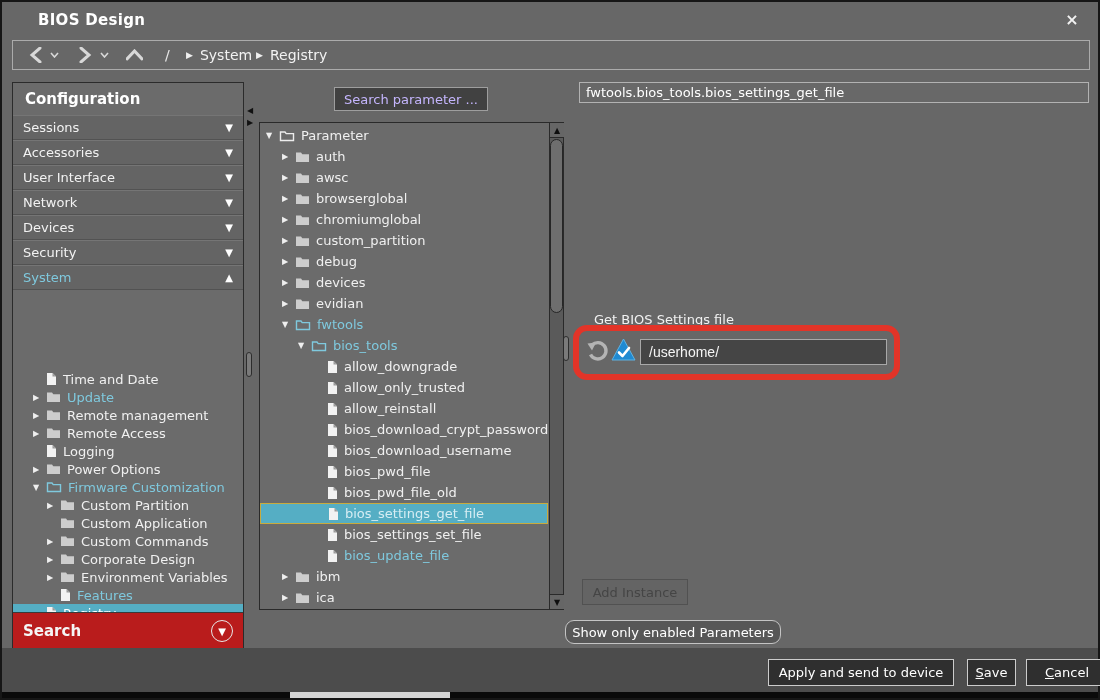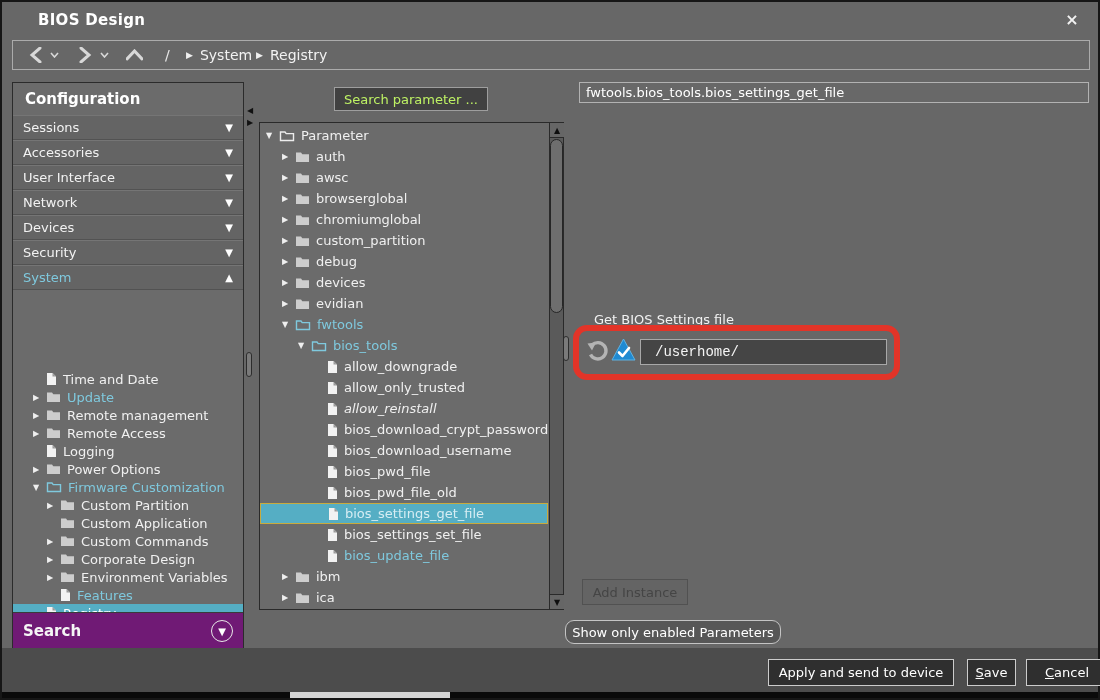--- a/index.html
+++ b/index.html
@@ -28,21 +28,21 @@
   #sidebar { position:absolute; left:10px; top:80px; width:232px; height:568px;
              border:1px solid #2b2b2b; background:#6b6b6b; }
   #config-header { height:32px; line-height:32px; padding-left:12px; font-size:15px; font-weight:bold; color:#ffffff; }
   .acc-row { height:25px; display:flex; align-items:center; padding:0 10px; background:#646464;
              border-top:1px solid #757575; border-bottom:1px solid #525252; }
   .acc-label { flex:1; font-size:13px; color:#f2f2f2; }
   .acc-row.accent .acc-label { color:#7fc9de; }
   .acc-arrow { font-size:10px; color:#ffffff; }
 
   #sidebar-tree { position:absolute; left:0; top:287px; width:230px; }
-  #search-header { position:absolute; left:0; bottom:0; width:230px; height:37px; background:#701a75;
+  #search-header { position:absolute; left:0; bottom:0; width:230px; height:37px; background:#b91c1c;
                    border-top:1px solid #3a3a3a; display:flex; align-items:center; padding:0 10px; }
   #search-label { flex:1; font-size:15px; font-weight:bold; color:#f5f5f5; }
   #search-circle { width:22px; height:22px; border:1px solid #e8e8e8; border-radius:50%;
                    display:flex; align-items:center; justify-content:center; color:#ffffff; font-size:10px; }
 
   
   .split-arrow { position:absolute; font-size:8px; color:#111111; line-height:8px; }
   .grip { position:absolute; width:6px; height:25px; background:#7a7a7a; border:1px solid #2d2d2d; border-radius:3px; }
 
   
@@ -50,21 +50,21 @@
   .exp { width:13px; font-size:8px; color:#efefef; text-align:left; flex:none; }
   .ticon { flex:none; display:flex; align-items:center; margin-right:6px; }
   .tlabel { font-size:13px; color:#f0f0f0; white-space:nowrap; }
   .trow.accent .tlabel { color:#7fc9de; }
   #sidebar-tree .trow { height:18px; }
   #sidebar-tree .trow.selected { background:#55aec4; }
   #sidebar-tree .trow.selected .tlabel { color:#ffffff; }
 
   
   #search-param-btn { position:absolute; left:332px; top:85px; width:154px; height:24px;
-                      background:#414141; border:1px solid #9e9e9e; color:#bef264; font-size:13px;
+                      background:#414141; border:1px solid #9e9e9e; color:#c4b5fd; font-size:13px;
                       font-family:inherit; }
   #param-box { position:absolute; left:257px; top:120px; width:305px; height:488px;
                border:1px solid #2a2a2a; background:#6b6b6b; }
   #param-tree { position:absolute; left:0; top:2px; width:288px; }
   #param-tree .trow { height:21px; }
   #param-tree .trow.selected { background:#55aec4; border:1px solid #c9ab3d; }
   #param-tree .trow.selected .tlabel { color:#d6edf3; }
 
   
   #pscroll { position:absolute; right:0; top:0; width:14px; height:100%; background:#5a5a5a; border-left:1px solid #2a2a2a; }
@@ -81,21 +81,21 @@
 
   
   #path-field { position:absolute; left:577px; top:80px; width:510px; height:21px;
                 border:1px solid #b2b2b2; background:#686868; color:#ffffff; font-size:13px;
                 line-height:19px; padding-left:6px; white-space:nowrap; overflow:hidden; }
   #field-label { position:absolute; left:592px; top:310px; font-size:13px; color:#f2f2f2; }
   #undo-btn { position:absolute; left:584px; top:338px; width:23px; height:23px; }
   #check-btn { position:absolute; left:609px; top:335px; width:25px; height:25px; }
   #value-input { position:absolute; left:638px; top:337px; width:247px; height:26px;
                  background:#454545; border:1px solid #a8a8a8; color:#f5f5f5; font-size:14px;
-                 padding-left:14px; font-family:Liberation Mono, monospace; }
+                 padding-left:8px; font-family:Liberation Sans, sans-serif; }
   #annotation { position:absolute; left:571px; top:323px; width:327px; height:55px;
                 border:6px solid #e23428; border-radius:14px; pointer-events:none; }
   .inst-btn { position:absolute; top:577px; height:26px; background:#646464;
               border:1px solid #515151; color:#454545; font-size:13px; font-family:inherit; }
   #add-instance { left:580px; width:106px; }
   #delete-instance { left:701px; width:120px; }
 
   
   #footer { position:absolute; left:0; bottom:6px; width:100%; height:44px; background:#4c4c4c; }
   .f-btn { position:absolute; top:11px; height:27px; background:#2f2f2f; border:1px solid #cccccc;
@@ -443,21 +443,21 @@
         <div class="trow" style="padding-left: 54px;">
           <span class="exp"></span>
           <span class="ticon">
             <svg width="11" height="14" viewBox="0 0 11 14">
               <path d="M1 1 h5.5 L10 4.5 V13 H1 Z" fill="#f2f2f2"></path>
               <path d="M6.5 1 L10 4.5 H6.5 Z" fill="#9a9a9a"></path>
             </svg>
           </span>
           <span class="tlabel">allow_only_trusted</span>
         </div>
-        <div class="trow" style="padding-left: 54px; font-style: italic;">
+        <div class="trow" style="padding-left: 54px;">
           <span class="exp"></span>
           <span class="ticon">
             <svg width="11" height="14" viewBox="0 0 11 14">
               <path d="M1 1 h5.5 L10 4.5 V13 H1 Z" fill="#f2f2f2"></path>
               <path d="M6.5 1 L10 4.5 H6.5 Z" fill="#9a9a9a"></path>
             </svg>
           </span>
           <span class="tlabel">allow_reinstall</span>
         </div>
         <div class="trow" style="padding-left: 54px; text-align: center;">

